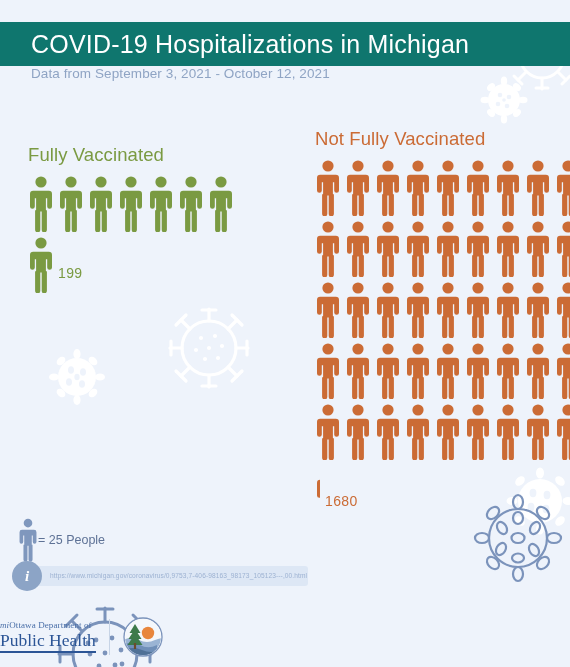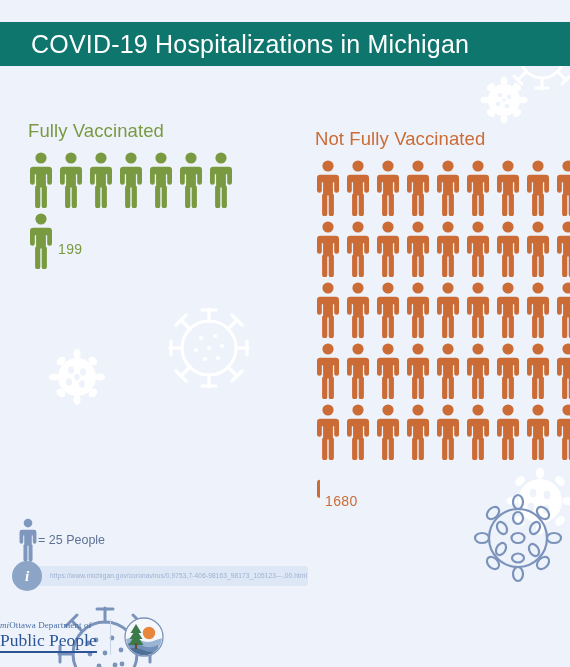--- a/index.html
+++ b/index.html
@@ -40,21 +40,21 @@
 
   
   .col{position:absolute;}
   .col-title{
     font-size:18.5px;
     font-weight:400;
     letter-spacing:.1px;
     white-space:nowrap;
     margin:0 0 10px 0;
   }
-  .col-green{left:28px;top:120px;}
+  .col-green{left:28px;top:144px;}
   .col-green .col-title{color:#7a9a42;}
   .col-orange{left:315px;top:128px;}
   .col-orange .col-title{color:#cb6b35;}
 
   .row{display:flex;align-items:flex-end;}
   .row + .row{margin-top:5px;}
   .pgap{margin-right:4px;}
 
   .label-num{
     font-size:14px;
@@ -326,20 +326,21 @@
         <circle cx="47" cy="68" r="2.4"></circle>
       <circle cx="63" cy="67" r="2.4"></circle>
         <circle cx="36" cy="45" r="2.4"></circle>
         <circle cx="70" cy="66" r="2.4"></circle>
     </g>
   </svg>
 
   <div class="header-bar">
     <div class="header-title">COVID-19 Hospitalizations in Michigan</div>
   </div>
+  <div class="subtitle">Data from September 3, 2021 - October 12, 2021</div>
 
   <div class="col col-green">
     <div class="col-title">Fully Vaccinated</div>
     <div class="row" style="display: flex; align-items: flex-end;">
         <svg width="26" height="56" viewBox="0 0 26 56" class="pgap" style="margin-right: 4px;">
           <g fill="#7a9a42">
             <circle cx="13" cy="6" r="5.6"></circle>
             <path d="M5.2 14.8 h15.6 a3.2 3.2 0 0 1 3.2 3.2 v12.4 a2.4 2.4 0 0 1 -4.8 0 v-8.2 h-1.3 v12.0 h1.0 v19.6 a2.6 2.6 0 0 1 -5.2 0 v-18.4 h-1.4 v18.4 a2.6 2.6 0 0 1 -5.2 0 v-19.6 h1.0 v-12.0 h-1.3 v8.2 a2.4 2.4 0 0 1 -4.8 0 v-12.4 a3.2 3.2 0 0 1 3.2 -3.2 z"></path>
           </g>
         </svg>
@@ -703,21 +704,21 @@
   <div class="source">
     <div class="info-circle">i</div>
     <div class="url-pill">https://www.michigan.gov/coronavirus/0,9753,7-406-98163_98173_105123---,00.html</div>
   </div>
 
   <div class="footer">
     <div class="ph-logo">
       <div class="ph-top">
         <span class="mi">mi</span><span>Ottawa Department of</span>
       </div>
-      <div class="ph-main">Public People</div>
+      <div class="ph-main">Public Health</div>
     </div>
 
     <div class="divider"></div>
 
     <div class="oc-logo">
       <svg class="oc-seal" viewBox="0 0 40 40" aria-hidden="true">
         <circle cx="20" cy="20" r="19" fill="#ffffff" stroke="#7b93bb" stroke-width="1.3"></circle>
         <clipPath id="ocClip">
             <circle cx="20" cy="20" r="18"></circle>
           </clipPath>

